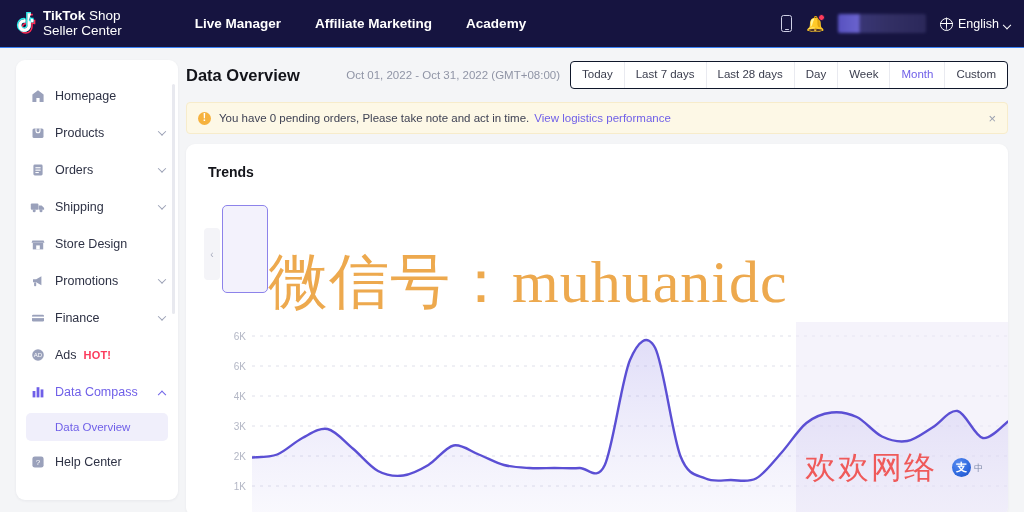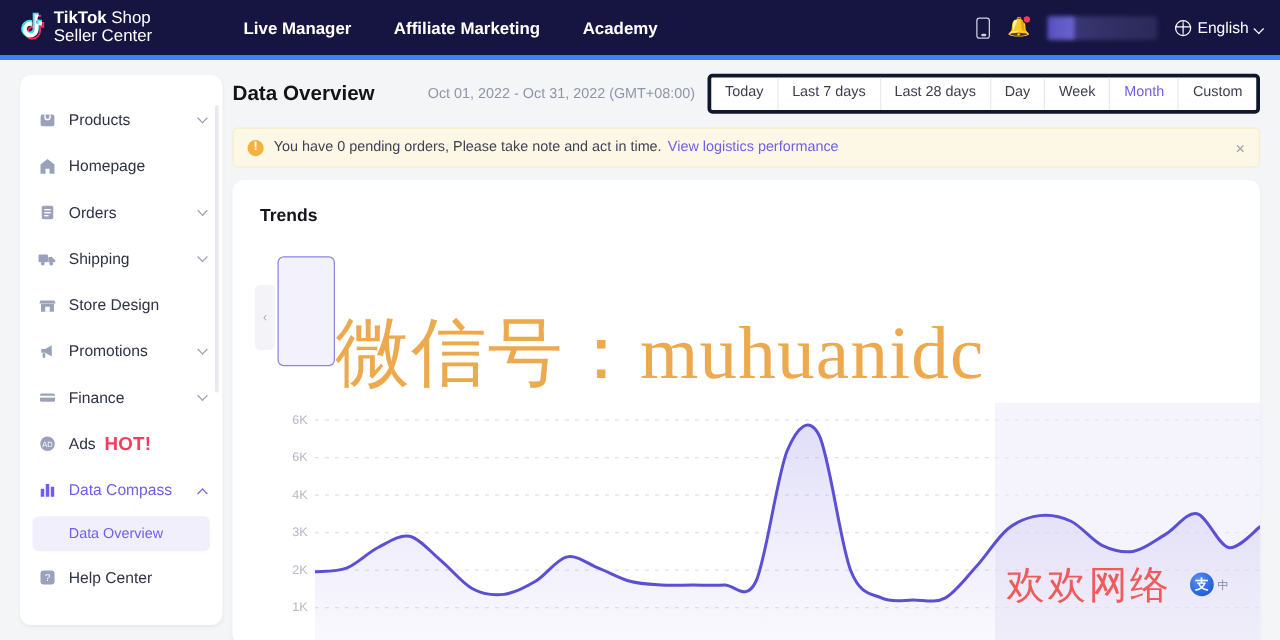--- a/index.html
+++ b/index.html
@@ -7,21 +7,21 @@
     width:1024px; height:512px; overflow:hidden;
     font-family:"Liberation Sans", sans-serif;
     background:#f5f6f8;
   }
   #root { position:relative; width:1024px; height:512px; background:#f4f5f7; }
 
   
   .topnav{
     position:absolute; top:0; left:0; width:1024px; height:48px;
     background:#161440; display:flex; align-items:center;
-    border-bottom:4px solid #3b82f6;
+    border-bottom:1px solid #3b82f6;
   }
   .brand{ display:flex; align-items:center; margin-left:14px; gap:7px; }
   .tt-note{ position:relative; width:22px; height:24px; flex:none; }
   .tt-note svg{ display:block; }
   .brand-text{ line-height:1.08; color:#fff; }
   .brand-l1{ font-size:13.5px; }
   .brand-l1 b{ font-weight:700; }
   .brand-l1 span.light{ font-weight:400; }
   .brand-l2{ font-size:13.5px; font-weight:400; }
 
@@ -67,39 +67,39 @@
   .sb-icon svg{display:block;}
   .sb-label{ white-space:nowrap; }
   .sb-chev{
     margin-left:auto; width:6px; height:6px;
     border-right:1.4px solid #9aa0b5; border-bottom:1.4px solid #9aa0b5;
     transform:rotate(45deg) translate(-1px,-1px);
   }
   .sb-chev.up{ transform:rotate(-135deg) translate(-2px,-2px); border-color:#6f64e8;}
   .sb-item.active .sb-label{ color:#6f5fe8; font-weight:400; }
   .badge-hot{
-    color:#fb3b5c; font-size:15px; font-weight:700; margin-left:7px; letter-spacing:.2px;
+    color:#fb3b5c; font-size:11px; font-weight:700; margin-left:7px; letter-spacing:.2px;
   }
   .sb-sub{
     margin:3px 10px 3px 10px; height:28px; display:flex; align-items:center;
     padding-left:29px; font-size:11.5px; color:#6f5fe8; cursor:pointer;
     background:#f0effb; border-radius:5px;
   }
   .sb-scroll{
     position:absolute; right:3px; top:24px; width:3px; height:230px;
     background:#e8e9ef; border-radius:2px;
   }
 
   
   .main{ position:absolute; left:186px; top:58px; width:822px; }
 
   .pagehdr{ display:flex; align-items:center; height:34px; }
   .ptitle{ font-size:16.5px; font-weight:700; color:#13141a; }
   .daterange{ margin-left:auto; font-size:11.5px; color:#9095a6; padding-right:10px; white-space:nowrap;}
-  .segs{ display:flex; border:3px solid #0f172a; border-radius:4px; overflow:hidden; background:#fff; }
+  .segs{ display:flex; border:1px solid #0f172a; border-radius:4px; overflow:hidden; background:#fff; }
   .seg{
     font-size:11.5px; color:#3a3d4d; padding:7px 11px; cursor:pointer;
     border-right:1px solid #e9eaf0; white-space:nowrap; line-height:1;
   }
   .seg:last-child{ border-right:none; }
   .seg.on{ color:#6f5fe8; }
 
   .alert{
     margin-top:10px; height:32px; background:#fdf8e6; border:1px solid #f7eccb;
     border-radius:4px; display:flex; align-items:center; padding:0 11px;
@@ -207,35 +207,35 @@
       </div>
     </div>
   </div>
 
   <div class="sidebar">
     <div class="sb-scroll"></div>
 
     <div class="sb-item">
       <span class="sb-icon">
         <svg width="14" height="14" viewBox="0 0 14 14">
+            <path d="M7 1.2 1.4 5.6V13h4V9h3.2v4h4V5.6z" fill="#9aa1bb"></path>
+          </svg>
+      </span>
+      <span class="sb-label">Homepage</span>
+    </div>
+
+    <div class="sb-item">
+      <span class="sb-icon">
+        <svg width="14" height="14" viewBox="0 0 14 14">
             <rect x="1.5" y="2.5" width="11" height="9.5" rx="1.6" fill="#9aa1bb"></rect>
             <path d="M5 2.5v2.2a2 2 0 0 0 4 0V2.5" stroke="#fff" stroke-width="1.1" fill="none"></path>
           </svg>
       </span>
       <span class="sb-label">Products</span>
       <span class="sb-chev"></span>
-    </div>
-
-    <div class="sb-item">
-      <span class="sb-icon">
-        <svg width="14" height="14" viewBox="0 0 14 14">
-            <path d="M7 1.2 1.4 5.6V13h4V9h3.2v4h4V5.6z" fill="#9aa1bb"></path>
-          </svg>
-      </span>
-      <span class="sb-label">Homepage</span>
     </div>
 
     <div class="sb-item">
       <span class="sb-icon">
         <svg width="14" height="14" viewBox="0 0 14 14">
             <rect x="2.4" y="1.6" width="9.2" height="10.8" rx="1.4" fill="#9aa1bb"></rect>
             <rect x="4.4" y="4.2" width="5.2" height="1.1" fill="#fff"></rect>
             <rect x="4.4" y="6.6" width="5.2" height="1.1" fill="#fff"></rect>
             <rect x="4.4" y="9" width="3.4" height="1.1" fill="#fff"></rect>
           </svg>

